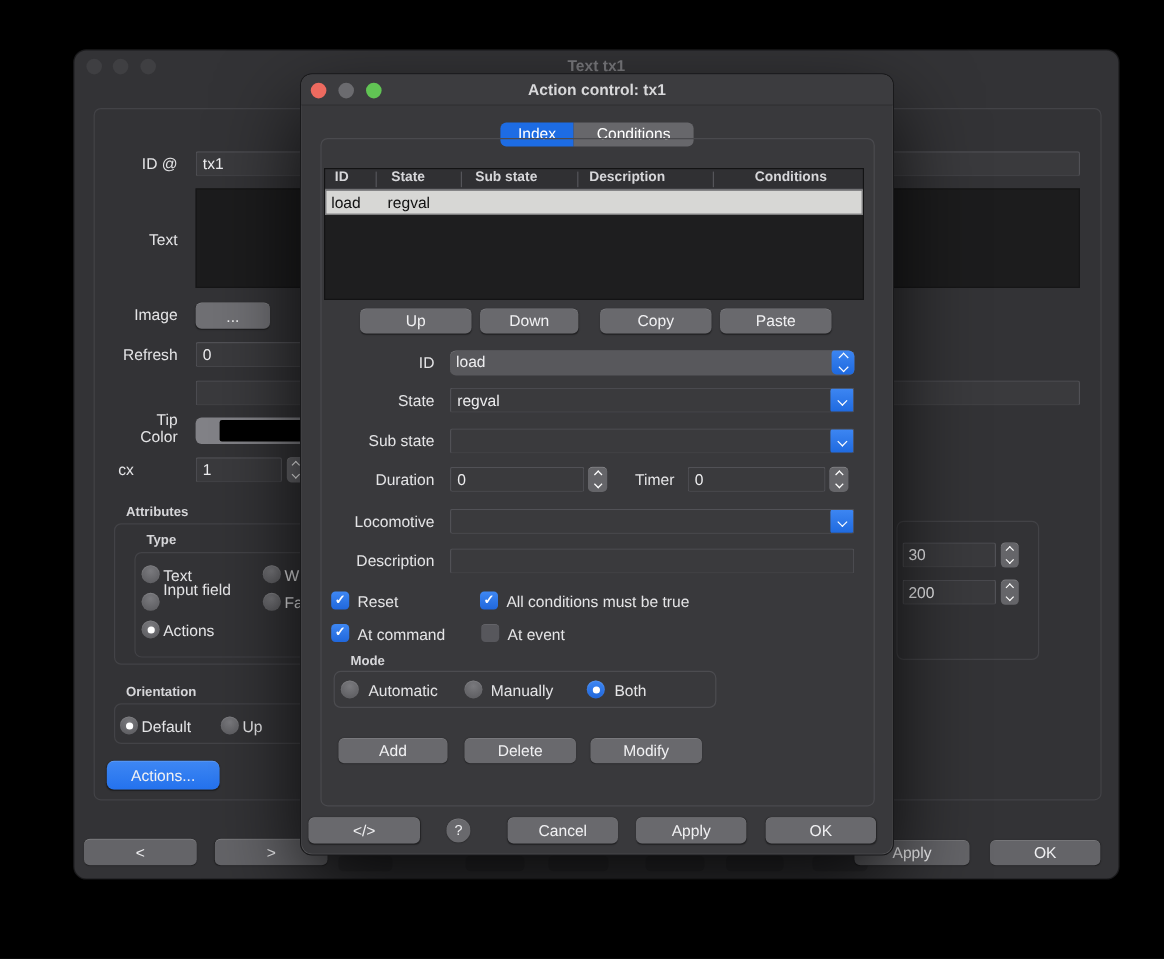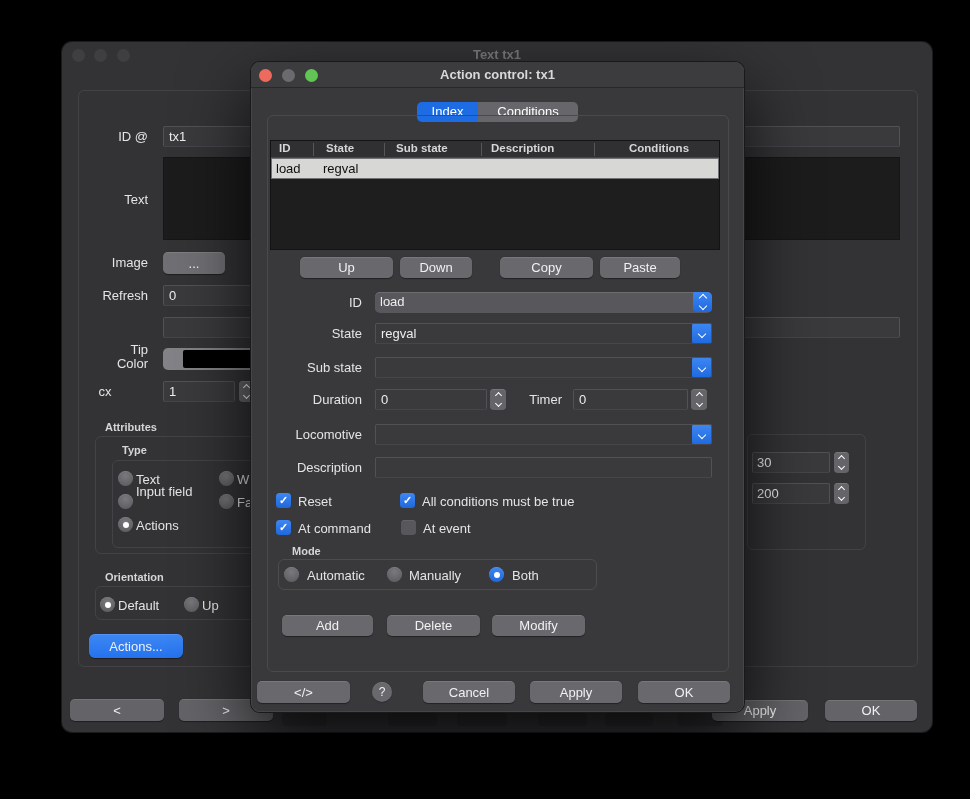--- a/index.html
+++ b/index.html
@@ -178,23 +178,23 @@
       <i class="colsep" style="left:210px;"></i>
         <i class="colsep" style="left:323px;"></i>
     </div>
     <div class="abs sel-row">
       <b style="left:4px;">load</b>
       <b style="left:51px;">regval</b>
     </div>
   </div>
 
   <div class="abs btn" style="left:49px;top:195px;width:93px;">Up</div>
-  <div class="abs btn" style="left:149px;top:195px;width:72px;">Down</div>
+  <div class="abs btn" style="left:149px;top:195px;width:82px;">Down</div>
   <div class="abs btn" style="left:249px;top:195px;width:93px;">Copy</div>
-  <div class="abs btn" style="left:349px;top:195px;width:80px;">Paste</div>
+  <div class="abs btn" style="left:349px;top:195px;width:93px;">Paste</div>
 
   <div class="abs lbl" style="left:0;width:111px;top:233px;">ID</div>
   <div class="abs field popup" style="left:124px;top:230px;width:337px;">
     <span>load</span>
     <span class="cap pop">
       <i class="chv up" style="display:block;"></i>
         <i class="chv down" style="display:block;"></i>
     </span>
   </div>
 

